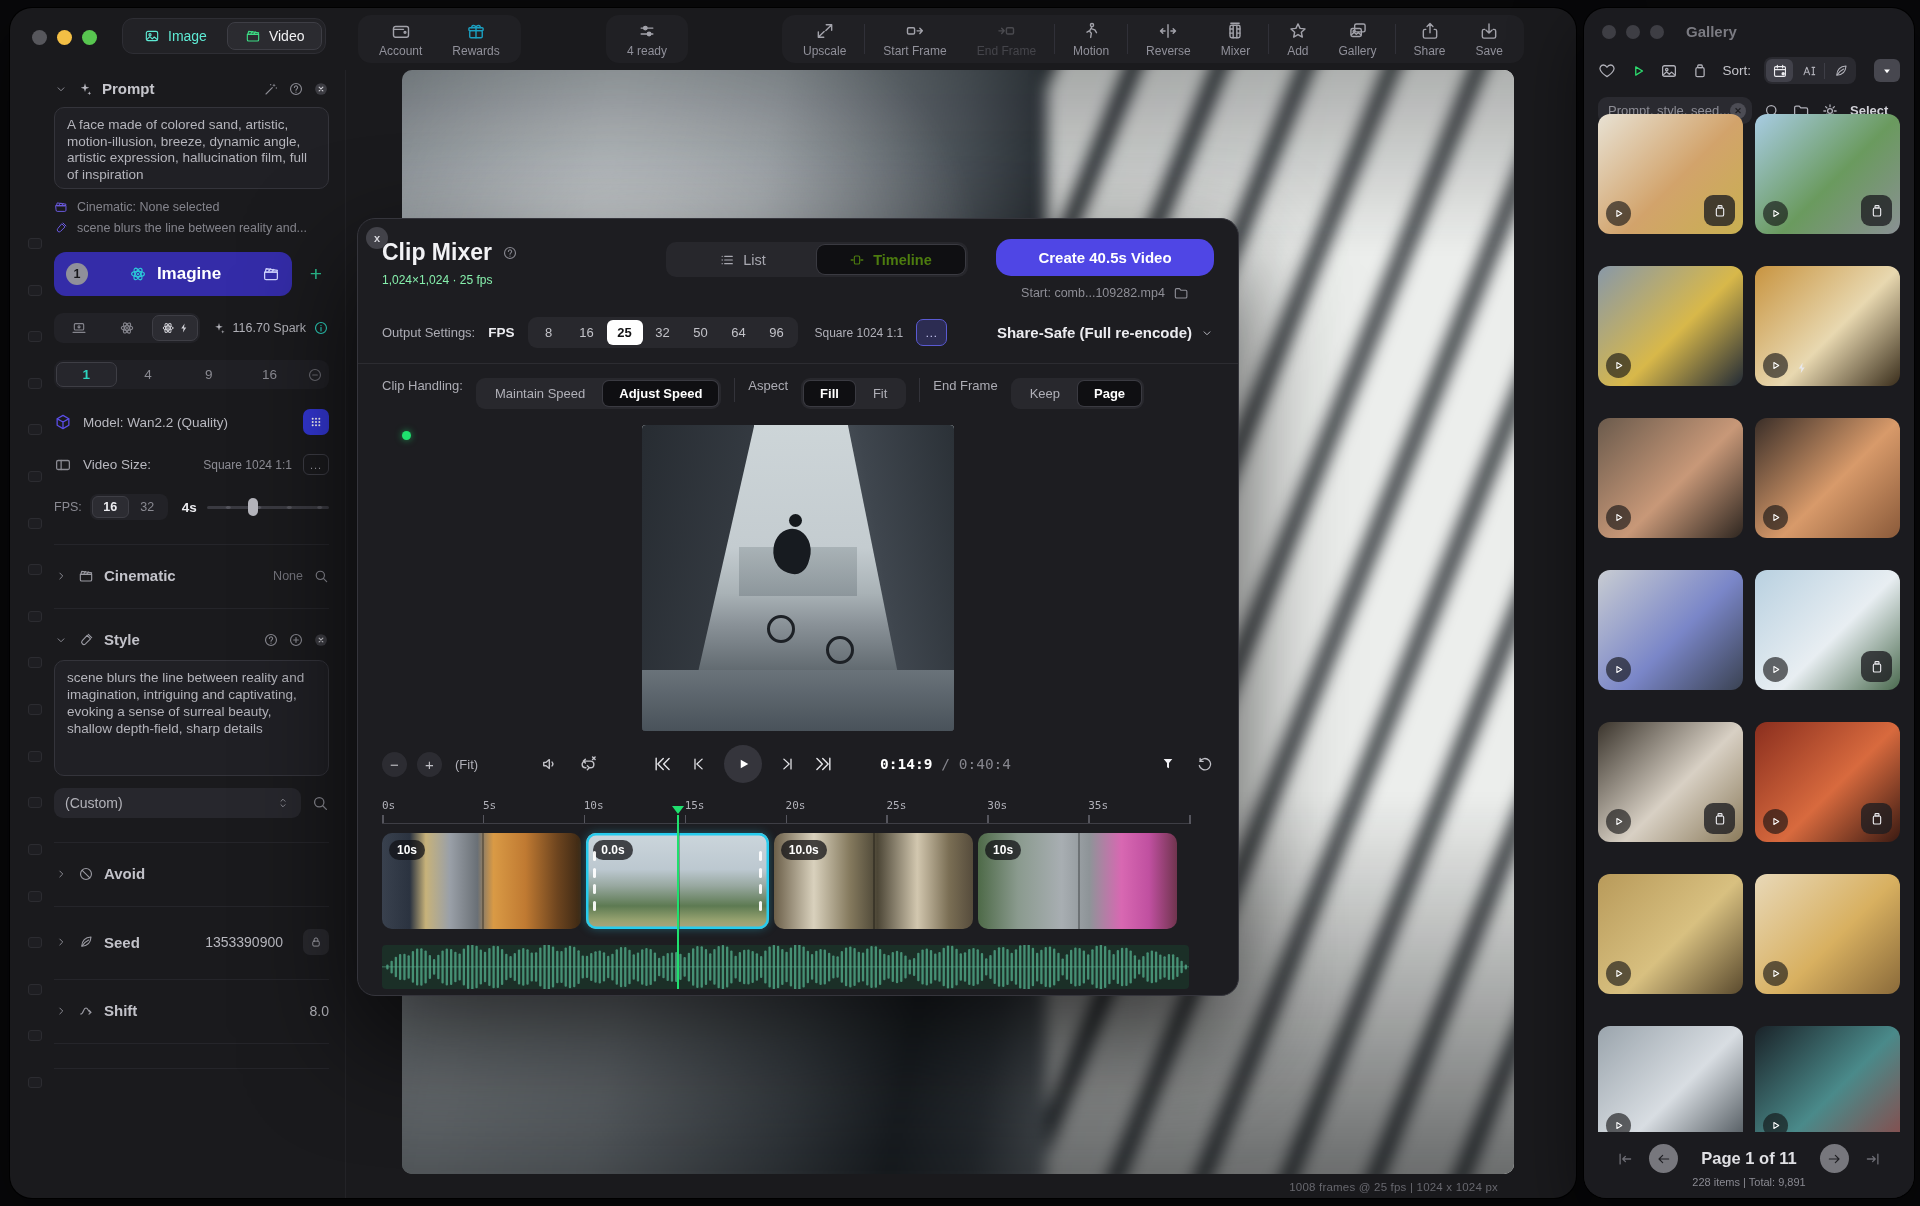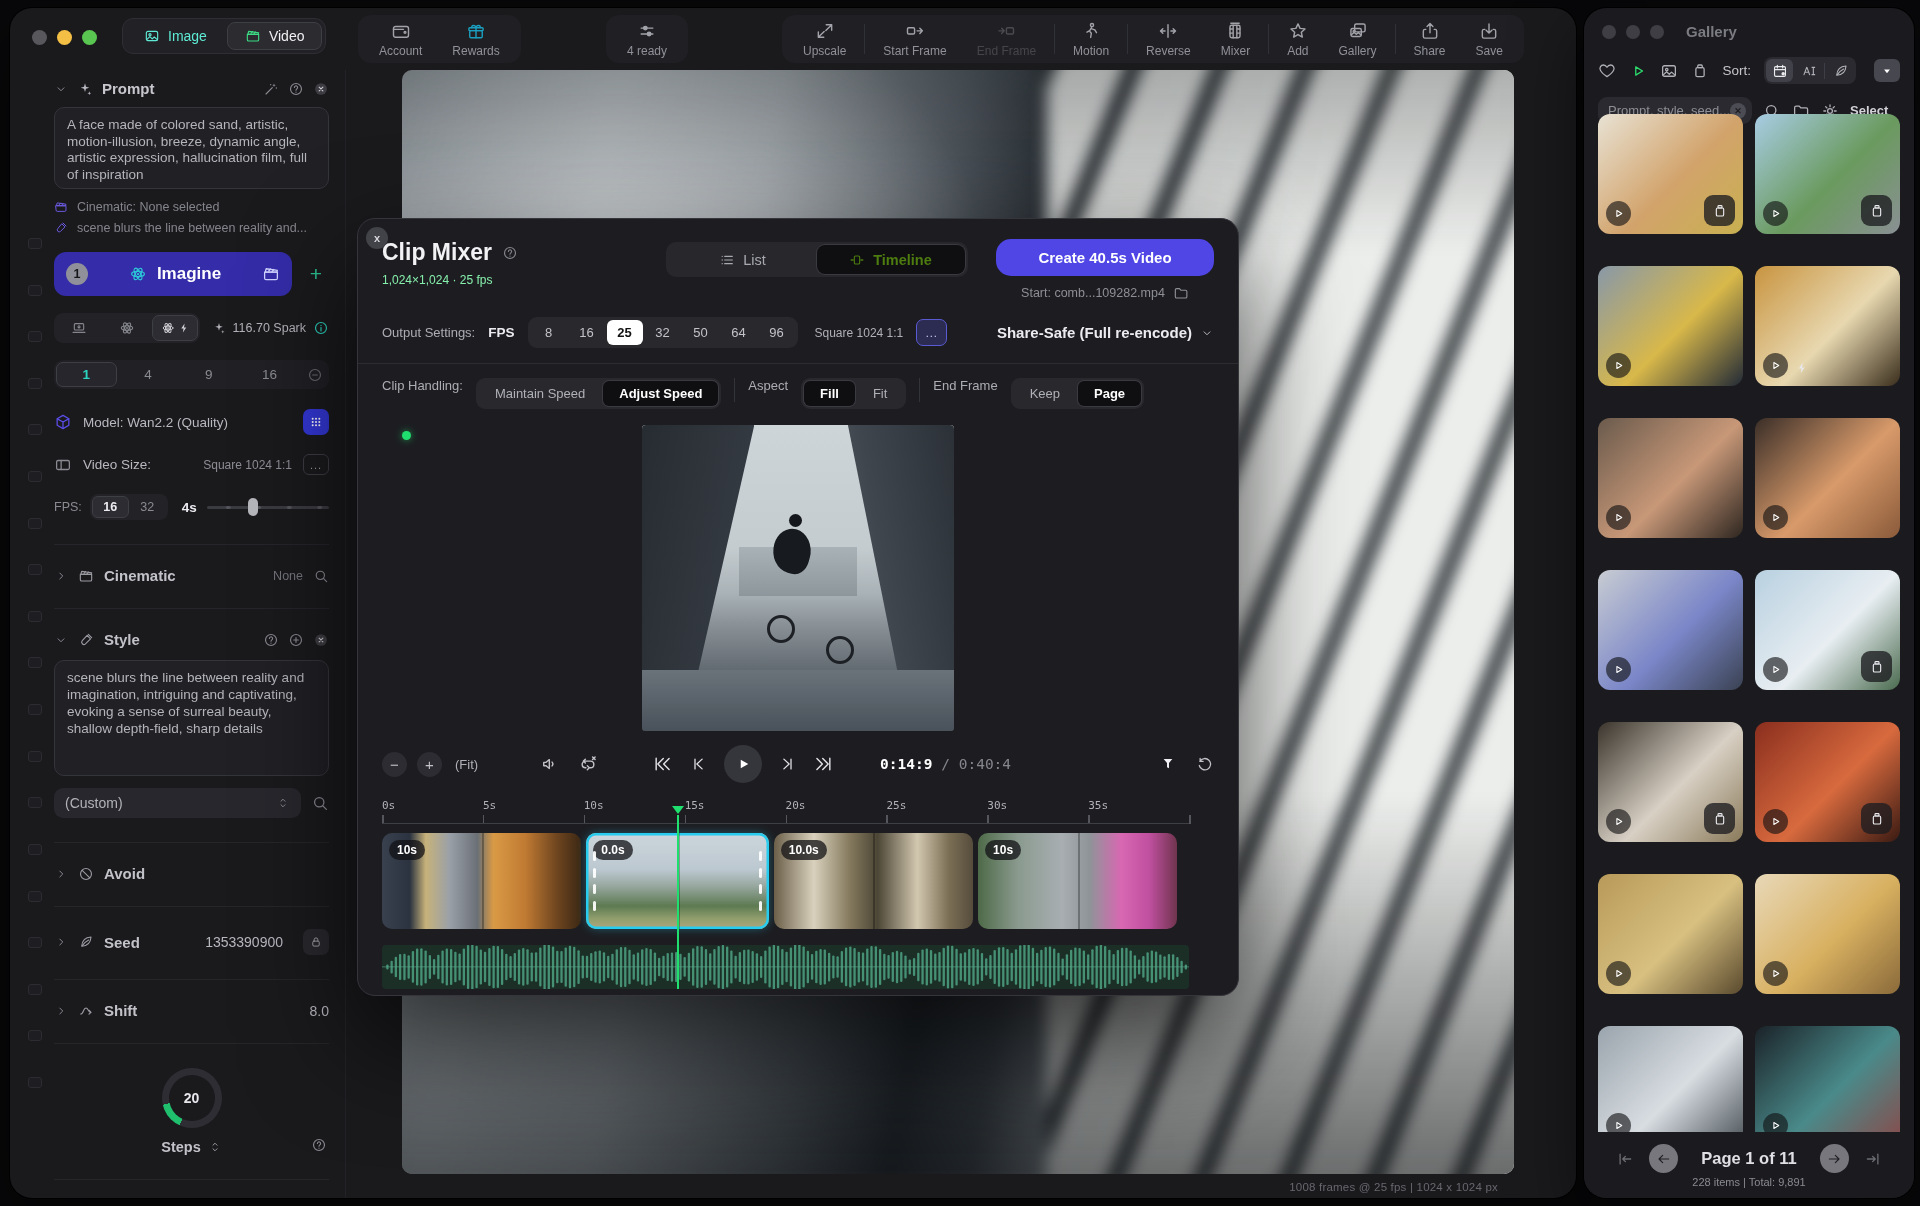--- a/index.html
+++ b/index.html
@@ -720,39 +720,20 @@
           <svg viewBox="0 0 24 24" fill="none" stroke="currentColor" stroke-width="1.7" stroke-linecap="round" stroke-linejoin="round">
             <path d="M4 16.5c4.8 0 3.4-9 8-9 3.6 0 3 6.5 7 6.5"></path>
             <path d="M16.8 11l2.7 3-3 2.6"></path>
           </svg>
         </i>
       <span>Shift</span>
       <span class="num">8.0</span>
     </div>
 
     <div class="sdiv"></div>
-    <div class="steps-wrap">
-      <div class="knob-circle">
-        <div class="knob-inner">20</div>
-      </div>
-      <div class="steps-label">
-        <span>Steps</span>
-        <i data-icon="updown" class="i14">
-            <svg viewBox="0 0 24 24" fill="none" stroke="currentColor" stroke-width="1.7" stroke-linecap="round" stroke-linejoin="round">
-              <path d="M8.5 9L12 5.5 15.5 9M8.5 15l3.5 3.5L15.5 15"></path>
-            </svg>
-          </i>
-      </div>
-      <i data-icon="question" class="i16 steps-q">
-          <svg viewBox="0 0 24 24" fill="none" stroke="currentColor" stroke-width="1.7" stroke-linecap="round" stroke-linejoin="round">
-            <circle cx="12" cy="12" r="8.2"></circle>
-            <path d="M9.6 9.7a2.4 2.4 0 114 1.8c-.9.8-1.6 1.2-1.6 2.4M12 16.6v.3"></path>
-          </svg>
-        </i>
-    </div>
 
     <div class="sdiv"></div>
 
   </aside>
 
   <div id="stage">
     <div class="st l1"></div>
     <div class="st l2"></div>
     <div class="st l3"></div>
     <div class="st l4"></div>

